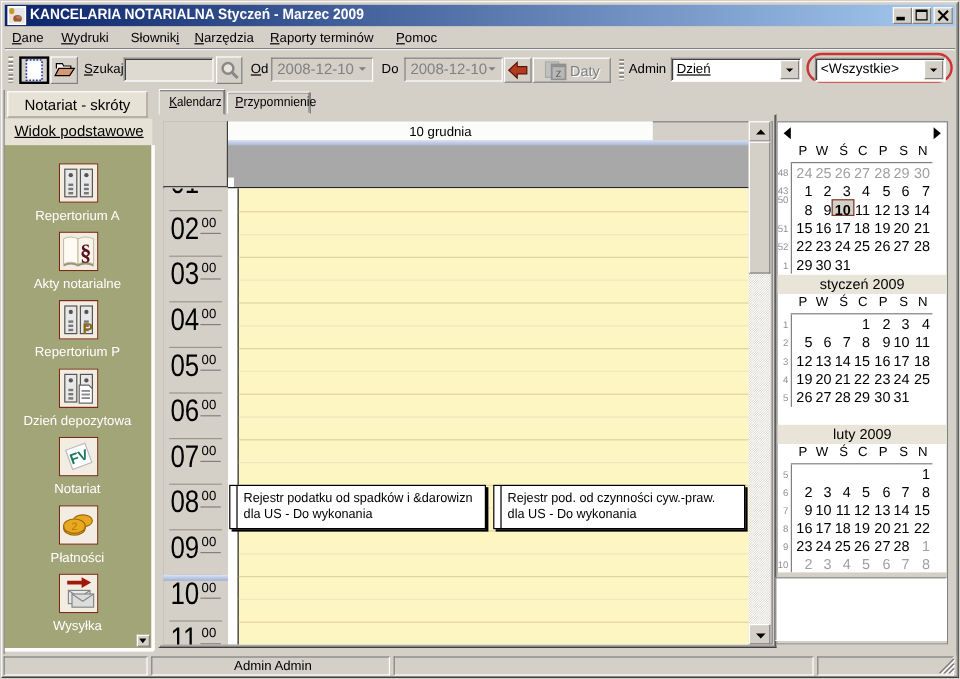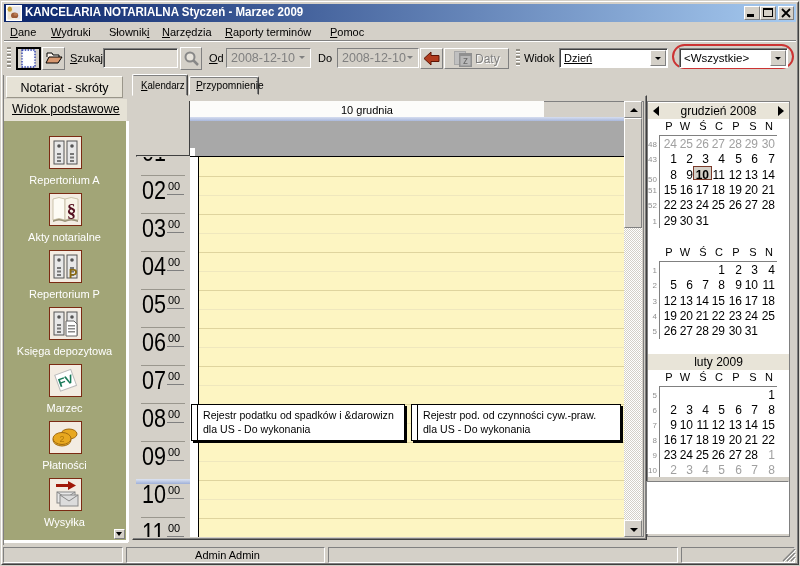--- a/index.html
+++ b/index.html
@@ -111,21 +111,21 @@
   <rect x="1" y="1" width="10" height="12" fill="#c0c0c0"></rect>
   <rect x="5" y="2" width="13" height="14" fill="#909090"></rect>
   <rect x="6.5" y="5" width="10" height="9.5" fill="#b8b8b8"></rect>
   <text x="11.5" y="13" font-size="10" fill="#686868" text-anchor="middle" font-family="Liberation Sans">z</text>
  </svg>
  <div class="abs" style="left:31px;top:4px;font-size:12px;color:#fff;">Daty</div>
  <div class="abs" style="left:30px;top:3px;font-size:12px;color:#808080;">Daty</div>
 </div>
 
 <div class="abs" style="left:516px;top:49px;width:4px;height:18px;background:repeating-linear-gradient(to bottom,#928e84 0,#928e84 1.6px,#fff 1.6px,#fff 2.6px,#d4d0c8 2.6px,#d4d0c8 3.6px);"></div>
-<div class="abs" style="left:524px;top:52px;">Widok</div>
+<div class="abs" style="left:524px;top:52px;">Admin</div>
 
 <div class="abs sunken2" style="left:559px;top:48px;width:109px;height:20px;background:#fff;">
   <div class="abs" style="left:4px;top:3px;font-size:11px;text-decoration:underline;">Dzień</div>
   <div class="abs raisedthin" style="right:1px;top:1px;width:16px;height:16px;background:#d4d0c8;">
     <div class="abs" style="left:4px;top:6px;width:0;height:0;border:3.5px solid transparent;border-top-color:#000;"></div>
   </div>
 </div>
 
 <div class="abs" style="left:672px;top:44px;width:122px;height:25px;border:2px solid #cc3333;border-radius:13px;"></div>
 
@@ -202,29 +202,29 @@
           <rect x="21" y="20.5" width="4" height="2" fill="#777"></rect>
           <rect x="21" y="24" width="4" height="2" fill="#777"></rect>
         </g>
         <g>
           <path d="M17 14 L25 14 L28 17 L28 29 L17 29 Z" fill="#fff" stroke="#666"></path>
           <rect x="19" y="18" width="7" height="1.5" fill="#888"></rect>
           <rect x="19" y="21" width="7" height="1.5" fill="#888"></rect>
           <rect x="19" y="24" width="7" height="1.5" fill="#888"></rect>
         </g>
       </svg></div>
-    <div class="abs" style="left:0;top:224px;width:121px;text-align:center;color:#fff;">Księga depozytowa</div>
+    <div class="abs" style="left:0;top:224px;width:121px;text-align:center;color:#fff;">Dzień depozytowa</div>
     <div class="abs" style="left:45px;top:243px;width:33px;height:33px;"><svg width="33" height="33" viewBox="0 0 33 33">
         <rect x="0.5" y="0.5" width="32" height="32" fill="#f3ece2" stroke="#7b2b13"></rect>
         <g transform="rotate(-20 16 16)">
           <rect x="8" y="8" width="17" height="17" fill="#fff" stroke="#bbb"></rect>
           <text x="16.5" y="21" font-size="12" font-weight="bold" fill="#1a7a5a" text-anchor="middle" font-family="Liberation Sans">FV</text>
         </g>
       </svg></div>
-    <div class="abs" style="left:0;top:281px;width:121px;text-align:center;color:#fff;">Marzec</div>
+    <div class="abs" style="left:0;top:281px;width:121px;text-align:center;color:#fff;">Notariat</div>
     <div class="abs" style="left:45px;top:300px;width:33px;height:33px;"><svg width="33" height="33" viewBox="0 0 33 33">
         <rect x="0.5" y="0.5" width="32" height="32" fill="#f3ece2" stroke="#7b2b13"></rect>
         <g>
           <ellipse cx="20" cy="13" rx="8" ry="5" fill="#e8a820" stroke="#a06a10"></ellipse>
           <ellipse cx="13" cy="19" rx="9" ry="6" fill="#f0b428" stroke="#a06a10"></ellipse>
           <ellipse cx="13" cy="17.5" rx="9" ry="6" fill="#e8a820" stroke="#a06a10"></ellipse>
           <text x="13" y="21" font-size="9" fill="#b07808" text-anchor="middle" font-family="Liberation Sans">2</text>
         </g>
       </svg></div>
     <div class="abs" style="left:0;top:338px;width:121px;text-align:center;color:#fff;">Płatności</div>
@@ -368,37 +368,34 @@
   <div class="abs raisedthin" style="left:0;top:0;width:18px;height:17px;background:#d4d0c8;">
       <div class="abs" style="left:5px;top:6px;width:0;height:0;border:4px solid transparent;border-bottom:4px solid #000;border-top:none;"></div>
     </div>
   <div class="abs raisedthin" style="left:0;top:17px;width:18px;height:110px;background:#d4d0c8;"></div>
   <div class="abs raisedthin" style="left:0;bottom:0;width:18px;height:17px;background:#d4d0c8;">
       <div class="abs" style="left:5px;top:7px;width:0;height:0;border:4px solid transparent;border-top:4px solid #000;border-bottom:none;"></div>
     </div>
 </div>
 
 <div class="abs" style="left:647px;top:101px;width:143px;height:436px;background:#fff;border:1px solid #808080;" id="rightpanel">
-    <div class="abs" style="left:0px;top:1px;width:141px;height:16px;background:#e8e4d8;">
-      <div style="text-align:center;margin-top:1px;font-size:12px;">grudzień 2008</div>
-    </div>
     <div class="abs" style="left:5px;top:4px;width:0;height:0;border:5px solid transparent;border-right:6px solid #000;border-left:none;"></div>
     <div class="abs" style="left:130px;top:4px;width:0;height:0;border:5px solid transparent;border-left:6px solid #000;border-right:none;"></div>
     <div class="abs" style="left:13px;top:18px;width:16px;text-align:center;font-size:11px;">P</div>
     <div class="abs" style="left:29px;top:18px;width:16px;text-align:center;font-size:11px;">W</div>
     <div class="abs" style="left:47px;top:18px;width:16px;text-align:center;font-size:11px;">Ś</div>
     <div class="abs" style="left:63px;top:18px;width:16px;text-align:center;font-size:11px;">C</div>
     <div class="abs" style="left:80px;top:18px;width:16px;text-align:center;font-size:11px;">P</div>
     <div class="abs" style="left:97px;top:18px;width:16px;text-align:center;font-size:11px;">S</div>
     <div class="abs" style="left:113px;top:18px;width:16px;text-align:center;font-size:11px;">N</div>
     <div class="abs" style="left:11px;top:33px;width:118px;height:1px;background:#808080;"></div>
     <div class="abs" style="left:11px;top:34px;width:1px;height:91.80000000000001px;background:#808080;"></div>
     <div class="abs" style="left:0px;top:38px;width:9px;text-align:right;font-size:8px;color:#909090;">48</div>
     <div class="abs" style="left:0px;top:53.3px;width:9px;text-align:right;font-size:8px;color:#909090;">43</div>
-    <div class="abs" style="left:0px;top:73px;width:9px;text-align:center;font-size:8px;color:#909090;">50</div>
+    <div class="abs" style="left:0px;top:60px;width:9px;text-align:center;font-size:8px;color:#909090;">50</div>
     <div class="abs" style="left:0px;top:83.9px;width:9px;text-align:right;font-size:8px;color:#909090;">51</div>
     <div class="abs" style="left:0px;top:99.2px;width:9px;text-align:right;font-size:8px;color:#909090;">52</div>
     <div class="abs" style="left:0px;top:114.5px;width:9px;text-align:right;font-size:8px;color:#909090;">1</div>
     <div class="abs" style="left:11px;top:35px;width:18px;text-align:right;font-size:12px;color:#a0a0a0;">24</div>
     <div class="abs" style="left:27px;top:35px;width:18px;text-align:right;font-size:12px;color:#a0a0a0;">25</div>
     <div class="abs" style="left:43px;top:35px;width:18px;text-align:right;font-size:12px;color:#a0a0a0;">26</div>
     <div class="abs" style="left:59px;top:35px;width:18px;text-align:right;font-size:12px;color:#a0a0a0;">27</div>
     <div class="abs" style="left:76px;top:35px;width:18px;text-align:right;font-size:12px;color:#a0a0a0;">28</div>
     <div class="abs" style="left:92px;top:35px;width:18px;text-align:right;font-size:12px;color:#a0a0a0;">29</div>
     <div class="abs" style="left:109px;top:35px;width:18px;text-align:right;font-size:12px;color:#a0a0a0;">30</div>
@@ -427,20 +424,23 @@
     <div class="abs" style="left:11px;top:96.2px;width:18px;text-align:right;font-size:12px;">22</div>
     <div class="abs" style="left:27px;top:96.2px;width:18px;text-align:right;font-size:12px;">23</div>
     <div class="abs" style="left:43px;top:96.2px;width:18px;text-align:right;font-size:12px;">24</div>
     <div class="abs" style="left:59px;top:96.2px;width:18px;text-align:right;font-size:12px;">25</div>
     <div class="abs" style="left:76px;top:96.2px;width:18px;text-align:right;font-size:12px;">26</div>
     <div class="abs" style="left:92px;top:96.2px;width:18px;text-align:right;font-size:12px;">27</div>
     <div class="abs" style="left:109px;top:96.2px;width:18px;text-align:right;font-size:12px;">28</div>
     <div class="abs" style="left:11px;top:111.5px;width:18px;text-align:right;font-size:12px;">29</div>
     <div class="abs" style="left:27px;top:111.5px;width:18px;text-align:right;font-size:12px;">30</div>
     <div class="abs" style="left:43px;top:111.5px;width:18px;text-align:right;font-size:12px;">31</div>
+    <div class="abs" style="left:0px;top:127px;width:141px;height:16px;background:#e8e4d8;">
+      <div style="text-align:center;margin-top:1px;font-size:12px;">styczeń 2009</div>
+    </div>
     <div class="abs" style="left:13px;top:144px;width:16px;text-align:center;font-size:11px;">P</div>
     <div class="abs" style="left:29px;top:144px;width:16px;text-align:center;font-size:11px;">W</div>
     <div class="abs" style="left:47px;top:144px;width:16px;text-align:center;font-size:11px;">Ś</div>
     <div class="abs" style="left:63px;top:144px;width:16px;text-align:center;font-size:11px;">C</div>
     <div class="abs" style="left:80px;top:144px;width:16px;text-align:center;font-size:11px;">P</div>
     <div class="abs" style="left:97px;top:144px;width:16px;text-align:center;font-size:11px;">S</div>
     <div class="abs" style="left:113px;top:144px;width:16px;text-align:center;font-size:11px;">N</div>
     <div class="abs" style="left:11px;top:159px;width:118px;height:1px;background:#808080;"></div>
     <div class="abs" style="left:11px;top:160px;width:1px;height:76.5px;background:#808080;"></div>
     <div class="abs" style="left:0px;top:164px;width:9px;text-align:right;font-size:8px;color:#909090;">1</div>

